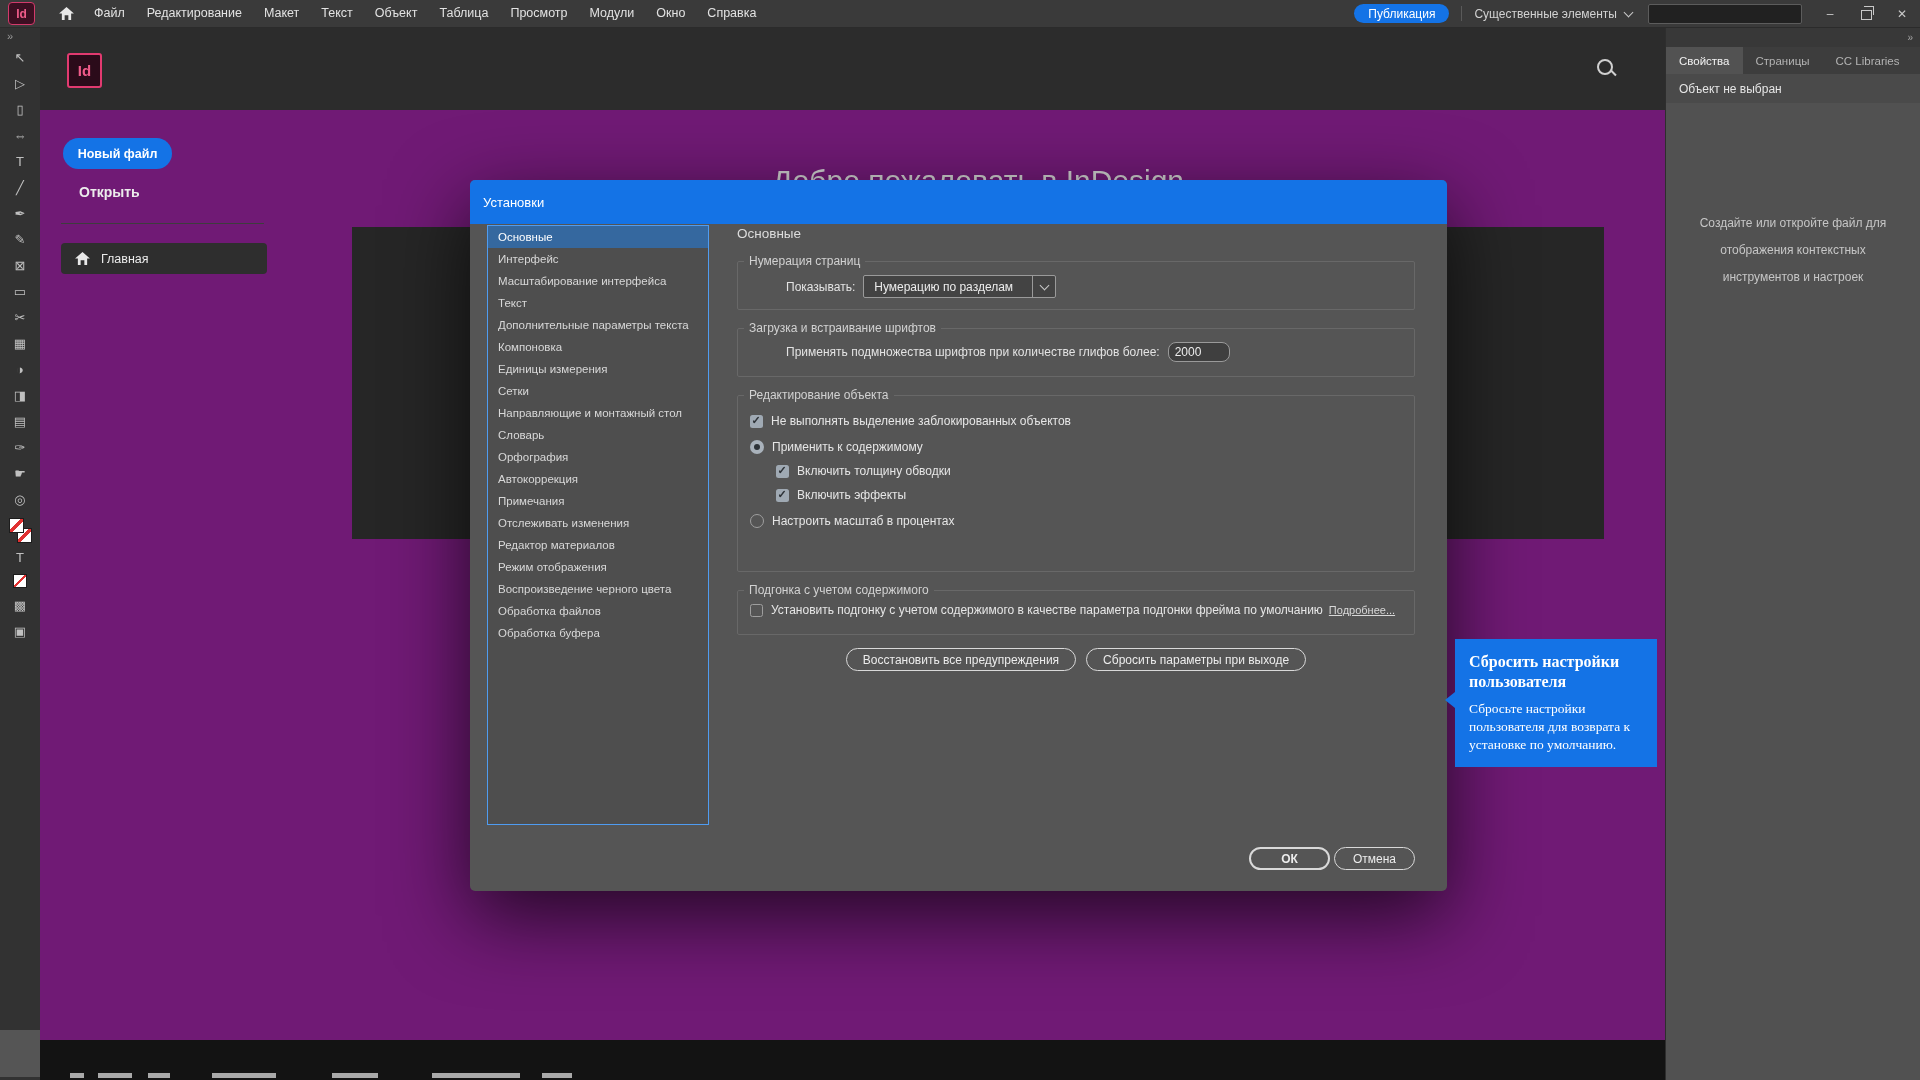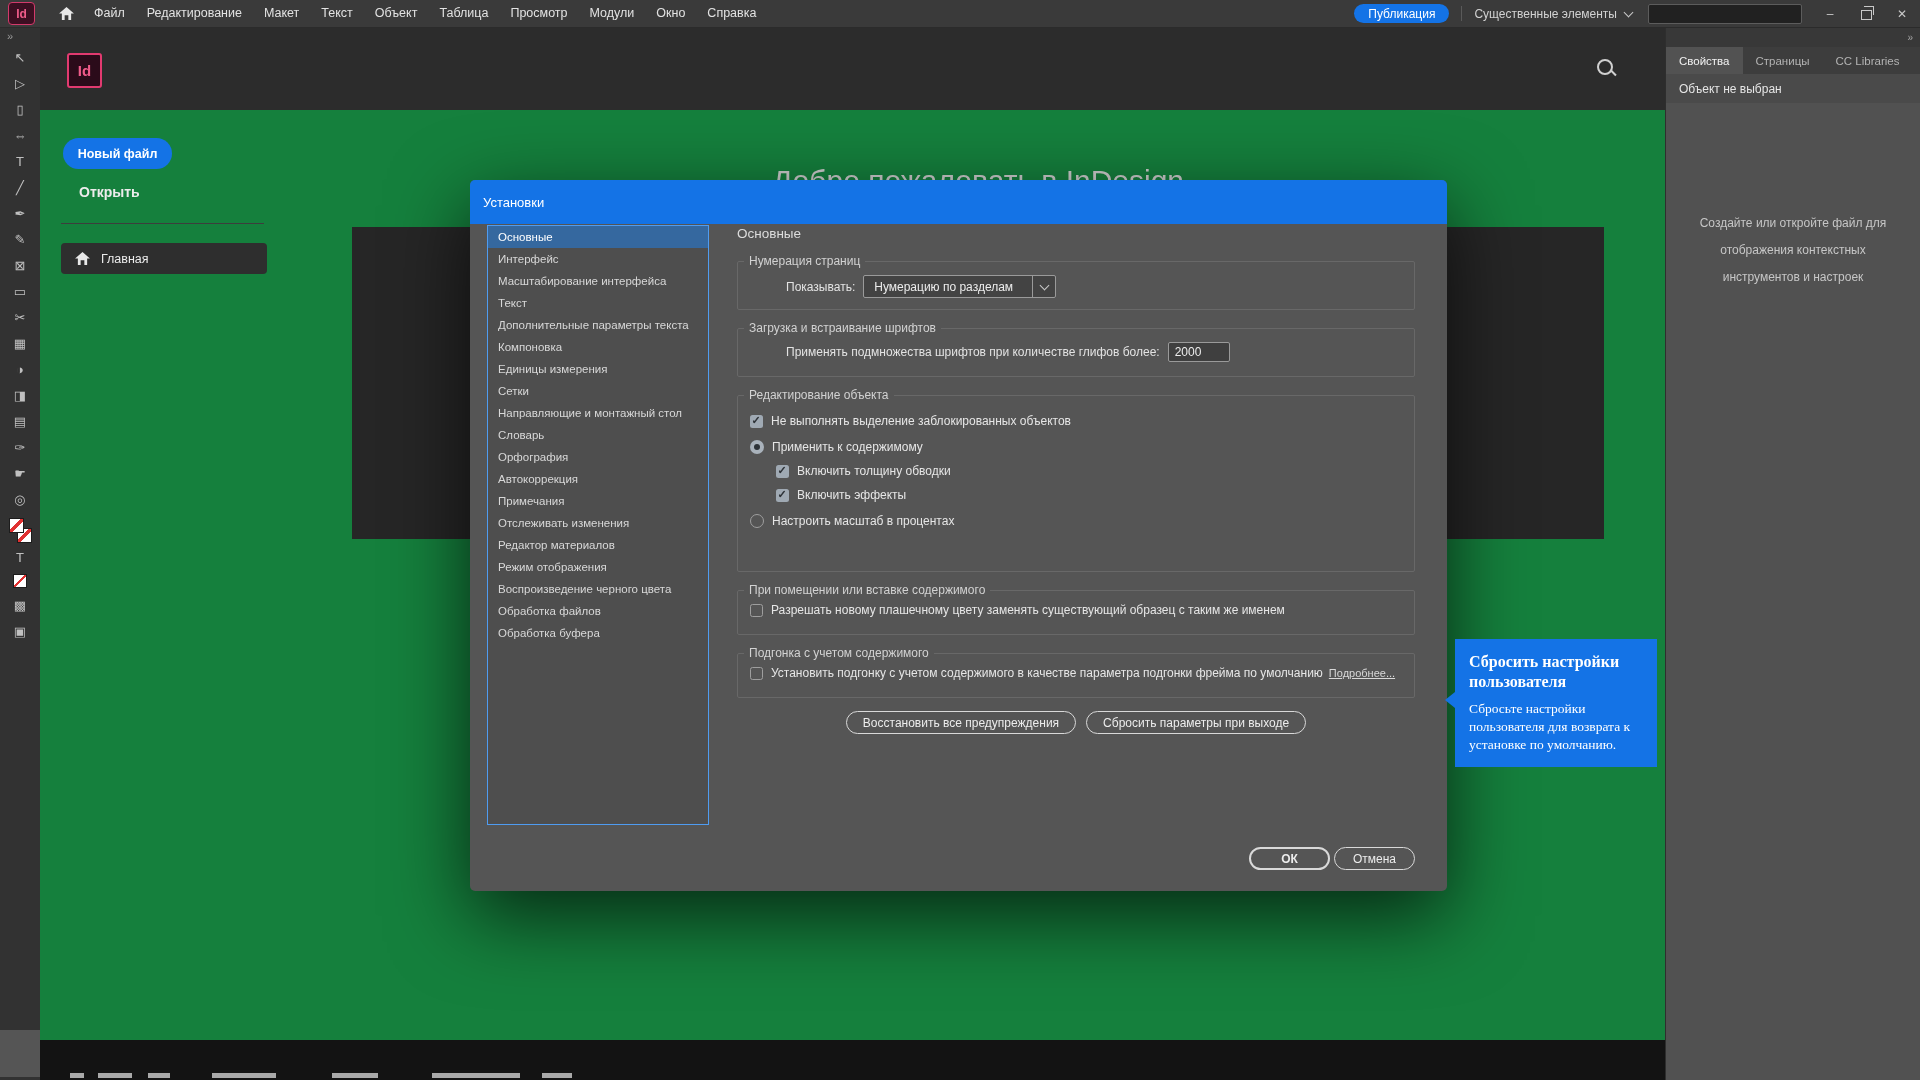--- a/index.html
+++ b/index.html
@@ -1,16 +1,16 @@
 <!DOCTYPE html>
 <html><head>
 <meta charset="utf-8">
 <style>
   html,body{margin:0;padding:0;background:#000;}
-  #screen{position:relative;width:1920px;height:1080px;overflow:hidden;background:#15803d;
+  #screen{position:relative;width:1920px;height:1080px;overflow:hidden;background:#701a75;
           font-family:"Liberation Sans",sans-serif;color:#ddd;-webkit-font-smoothing:antialiased;}
 
   
   #menubar{position:absolute;left:0;top:0;width:1920px;height:27px;background:#3a3a3a;
            border-bottom:1px solid #2b2b2b;display:flex;align-items:center;z-index:30;}
   .logo-tile{width:25px;height:21px;margin:0 14px 0 8px;border-radius:4px;background:#3c0f22;
              border:1px solid #d23a6b;color:#ef5b8a;font-weight:bold;font-size:12px;
              display:flex;align-items:center;justify-content:center;}
   .mb-home{width:34px;height:27px;display:flex;align-items:center;justify-content:center;}
   .mb-home svg{width:15px;height:13px;fill:#e8e8e8;}
@@ -83,21 +83,21 @@
   #pane-header{font-size:13.5px;color:#dcdcdc;margin:6px 0 13px;}
   fieldset{border:1px solid #686868;border-radius:2px;margin:0 0 11px;padding:2px 10px 10px;}
   legend{font-size:12px;color:#d2d2d2;padding:0 5px;margin-left:-4px;}
   .row{display:flex;align-items:center;font-size:12px;color:#e3e3e3;}
   .row.indented{margin-left:38px;margin-top:5px;}
   .dropdown{display:flex;align-items:center;height:21px;background:#434343;border:1px solid #9a9a9a;
             border-radius:2px;margin-left:8px;}
   .dd-text{padding:0 10px;font-size:12px;color:#ececec;min-width:148px;}
   .dd-btn{width:22px;align-self:stretch;border-left:1px solid #9a9a9a;display:flex;align-items:center;
           justify-content:center;}
-  .num-input{width:48px;height:18px;background:#3f3f3f;border:1px solid #9a9a9a;border-radius:2px;
+  .num-input{width:48px;height:18px;background:#3f3f3f;border:1px solid #9a9a9a;border-radius:8px;
              color:#ececec;font-size:12px;padding:0 6px;margin-left:8px;font-family:"Liberation Sans",sans-serif;}
   .ctl-row{display:flex;align-items:center;margin:10px 0 0 2px;font-size:12px;color:#e6e6e6;}
   .ctl-row.ind{margin-left:28px;}
   .cb{flex:none;width:13px;height:13px;border-radius:2.5px;margin-right:8px;position:relative;}
   .cb.checked{background:#9fa9b3;}
   .cb.checked::after{content:"✓";position:absolute;left:1.5px;top:-1px;font-size:11px;font-weight:bold;color:#2e3338;}
   .cb.un{border:1px solid #9e9e9e;box-sizing:border-box;}
   .radio{flex:none;width:14px;height:14px;border-radius:50%;margin-right:8px;position:relative;}
   .radio.sel{background:#a9b2bb;}
   .radio.sel::after{content:"";position:absolute;left:4px;top:4px;width:6px;height:6px;border-radius:50%;background:#2e3338;}
@@ -298,27 +298,20 @@
         <div class="ctl-row ind">
           <span class="cb checked"></span>
           <span>Включить эффекты</span>
         </div>
         <div class="ctl-row" style="margin-top:12px;">
           <span class="radio un"></span>
           <span>Настроить масштаб в процентах</span>
         </div>
       </fieldset>
 
-      <fieldset style="height:38px;">
-        <legend>При помещении или вставке содержимого</legend>
-        <div class="ctl-row" style="margin-top:4px;">
-          <span class="cb un"></span>
-          <span>Разрешать новому плашечному цвету заменять существующий образец с таким же именем</span>
-        </div>
-      </fieldset>
 
       <fieldset style="height:38px;">
         <legend>Подгонка с учетом содержимого</legend>
         <div class="ctl-row" style="margin-top:4px;">
           <span class="cb un"></span>
           <span>Установить подгонку с учетом содержимого в качестве параметра подгонки фрейма по умолчанию</span>
           <span class="more-link">Подробнее...</span>
         </div>
       </fieldset>
 

